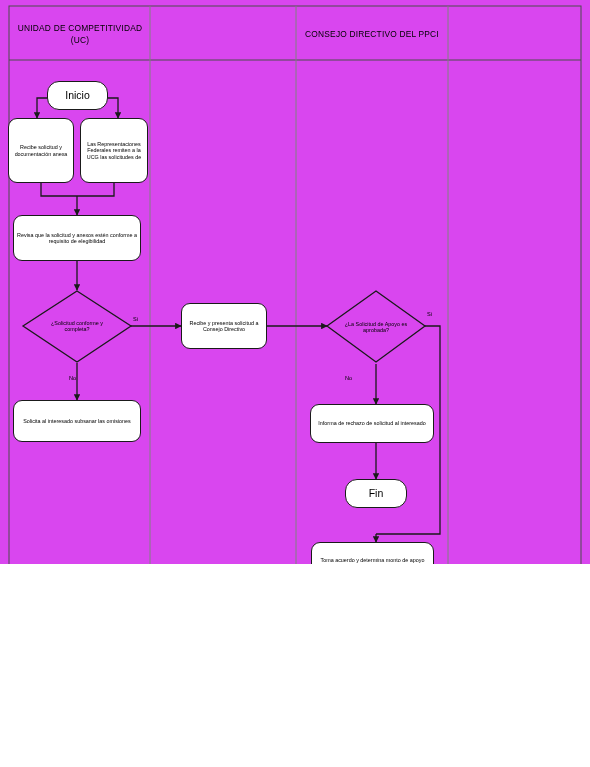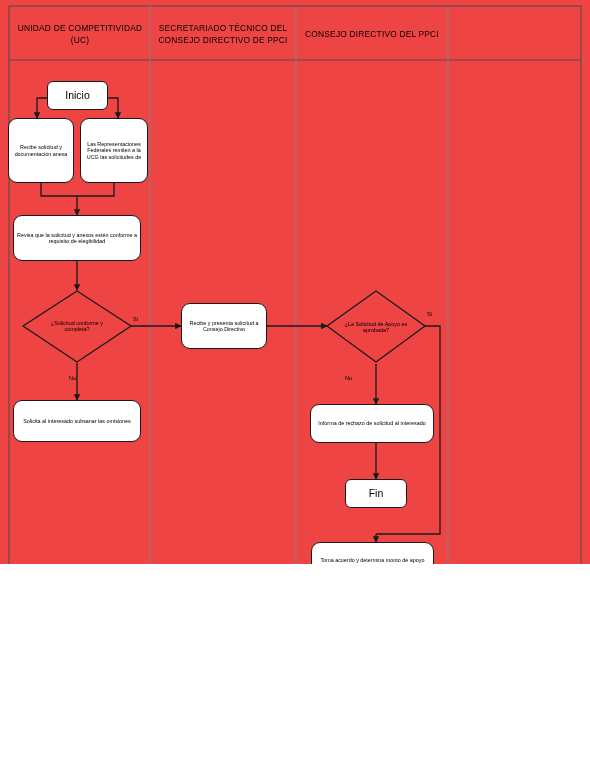--- a/index.html
+++ b/index.html
@@ -9,21 +9,21 @@
     background: #ffffff;
   }
   body {
     font-family: "Liberation Sans", sans-serif;
     color: #000000;
   }
   #canvas {
     position: relative;
     width: 590px;
     height: 564px;
-    background: #ef4444;
+    background: #d946ef;
     overflow: hidden;
   }
   #svg-layer {
     position: absolute;
     left: 0;
     top: 0;
     width: 590px;
     height: 767px;
   }
   .node {
@@ -41,21 +41,21 @@
     padding: 0 3px;
     width: 100%;
   }
   .proc {
     border: 1px solid #1a1a1a;
     border-radius: 9px;
     font-size: 5.4px;
   }
   .term {
     border: 1px solid #1a1a1a;
-    border-radius: 6px;
+    border-radius: 12px;
     font-size: 10.5px;
   }
   .lane-head {
     position: absolute;
     box-sizing: border-box;
     display: flex;
     align-items: center;
     justify-content: center;
     text-align: center;
     font-size: 8.4px;
@@ -149,23 +149,20 @@
       <path d="M 77 291 L 131 326 L 77 362 L 23 326 Z"></path>
       <path d="M 376 291 L 425 326 L 376 362 L 327 326 Z"></path>
 
       <circle cx="514" cy="733" r="14"></circle>
     </g>
   </svg>
 
   <div class="lane-head" style="left:10px; top:10px; width:140px; height:48px;">
     <span class="nlabel">UNIDAD DE COMPETITIVIDAD (UC)</span>
   </div>
-  <div class="lane-head" style="left:151px; top:10px; width:144px; height:48px;">
-    <span class="nlabel">SECRETARIADO TÉCNICO DEL CONSEJO DIRECTIVO DE PPCI</span>
-  </div>
   <div class="lane-head" style="left:297px; top:10px; width:150px; height:48px;text-align:right;">
     <span class="nlabel">CONSEJO DIRECTIVO DEL PPCI</span>
   </div>
 
   <div class="node term" style="left:47px; top:81px; width:61px; height:29px;">
     <span class="nlabel">Inicio</span>
   </div>
 
   <div class="node proc" style="left:8px; top:118px; width:66px; height:65px;">
     <span class="nlabel">Recibe solicitud y documentación anexa</span>

